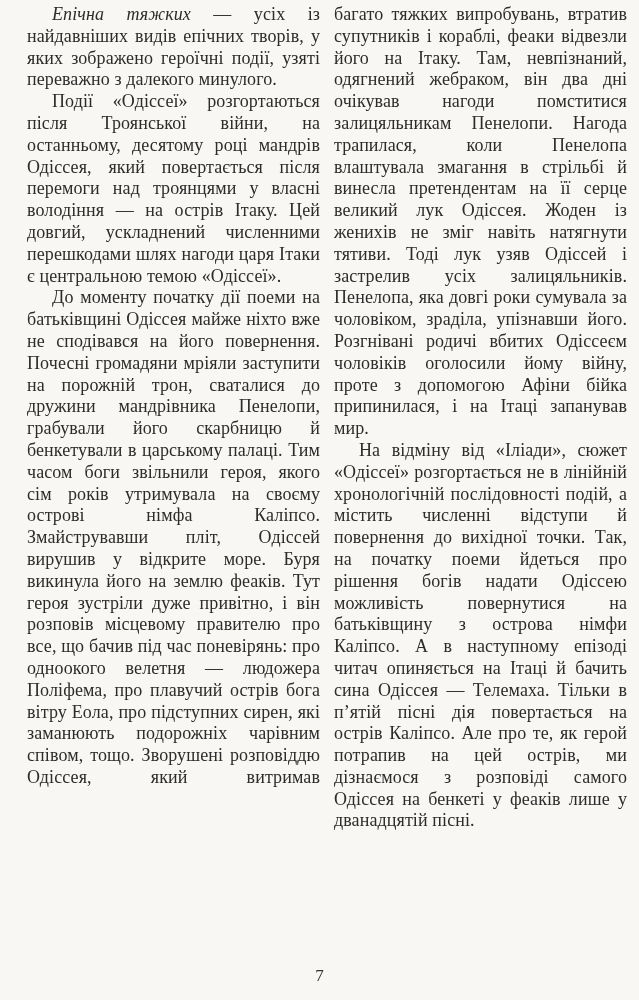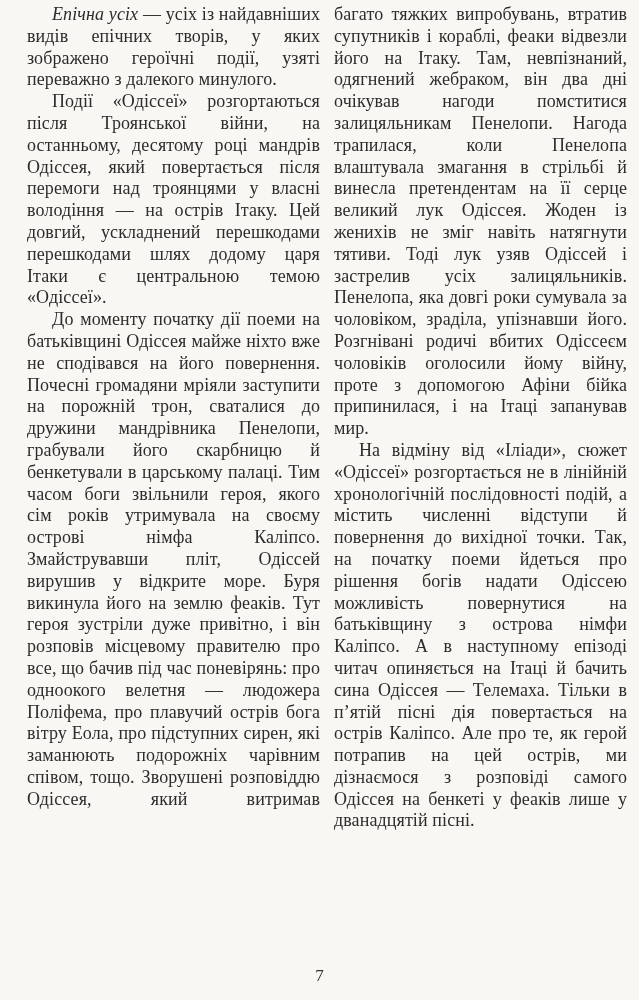--- a/index.html
+++ b/index.html
@@ -54,22 +54,22 @@
     color: #353331;
   }
 </style>
 </head>
 <body>
 
 <div class="page">
   <div class="text-area">
 
     <div class="col">
-      <p class="para indent"><span class="lead-italic">Епічна усіх</span><span> — усіх із найдавніших видів епічних творів, у яких зображено героїчні події, узяті переважно з далекого минулого.</span></p>
-      <p class="para indent">Події «Одіссеї» розгортаються після Троянської війни, на останньому, десятому році мандрів Одіссея, який повертається після перемоги над троянцями у власні володіння — на острів Ітаку. Цей довгий, ускладнений перешкодами перешкодами шлях додому царя Ітаки є центральною темою «Одіссеї».</p>
+      <p class="para indent"><span class="lead-italic">Епічна тяжких</span><span> — усіх із найдавніших видів епічних творів, у яких зображено героїчні події, узяті переважно з далекого минулого.</span></p>
+      <p class="para indent">Події «Одіссеї» розгортаються після Троянської війни, на останньому, десятому році мандрів Одіссея, який повертається після перемоги над троянцями у власні володіння — на острів Ітаку. Цей довгий, ускладнений численними перешкодами шлях нагоди царя Ітаки є центральною темою «Одіссеї».</p>
       <p class="para indent fill-last">До моменту початку дії поеми на батьківщині Одіссея майже ніхто вже не сподівався на його повернення. Почесні громадяни мріяли заступити на порожній трон, сваталися до дружини мандрівника Пенелопи, грабували його скарбницю й бенкетували в царському палаці. Тим часом боги звільнили героя, якого сім років утримувала на своєму острові німфа Каліпсо. Змайструвавши пліт, Одіссей вирушив у відкрите море. Буря викинула його на землю феаків. Тут героя зустріли дуже привітно, і він розповів місцевому правителю про все, що бачив під час поневірянь: про одноокого велетня — людожера Поліфема, про плавучий острів бога вітру Еола, про підступних сирен, які заманюють подорожніх чарівним співом, тощо. Зворушені розповіддю Одіссея, який витримав</p>
     </div>
 
     <div class="col">
       <p class="para">багато тяжких випробувань, втратив супутників і кораблі, феаки відвезли його на Ітаку. Там, невпізнаний, одягнений жебраком, він два дні очікував нагоди помститися залицяльникам Пенелопи. Нагода трапилася, коли Пенелопа влаштувала змагання в стрільбі й винесла претендентам на її серце великий лук Одіссея. Жоден із женихів не зміг навіть натягнути тятиви. Тоді лук узяв Одіссей і застрелив усіх залицяльників. Пенелопа, яка довгі роки сумувала за чоловіком, зраділа, упізнавши його. Розгнівані родичі вбитих Одіссеєм чоловіків оголосили йому війну, проте з допомогою Афіни бійка припинилася, і на Ітаці запанував мир.</p>
       <p class="para indent">На відміну від «Іліади», сюжет «Одіссеї» розгортається не в лінійній хронологічній послідовності подій, а містить численні відступи й повернення до вихідної точки. Так, на початку поеми йдеться про рішення богів надати Одіссею можливість повернутися на батьківщину з острова німфи Каліпсо. А в наступному епізоді читач опиняється на Ітаці й бачить сина Одіссея — Телемаха. Тільки в п’ятій пісні дія повертається на острів Каліпсо. Але про те, як герой потрапив на цей острів, ми дізнаємося з розповіді самого Одіссея на бенкеті у феаків лише у дванадцятій пісні.</p>
     </div>
 
   </div>
 

